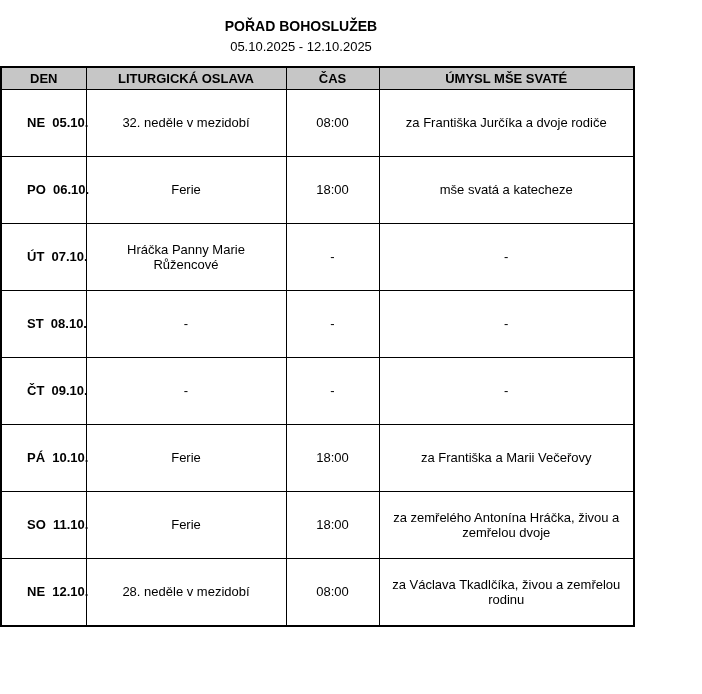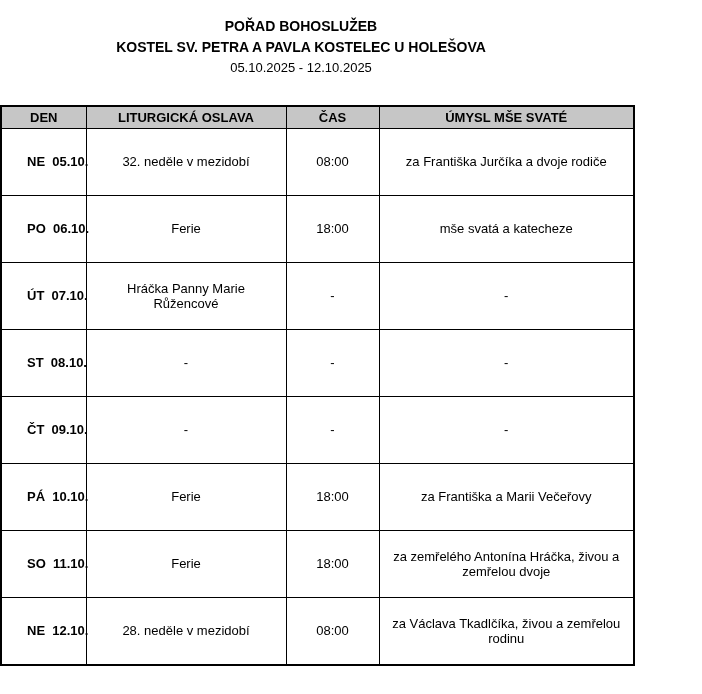--- a/index.html
+++ b/index.html
@@ -27,21 +27,21 @@
     line-height: 1.5;
   }
   .date-range {
     font-size: 13px;
     line-height: 1.6;
   }
   table.schedule {
     border-collapse: collapse;
     table-layout: fixed;
     width: 633px;
-    margin: 26px auto 0 auto;
+    margin: 8px auto 0 auto;
     border: 2px solid #000;
   }
   col.c-den   { width: 85px; }
   col.c-osl   { width: 200px; }
   col.c-cas   { width: 93px; }
   col.c-umysl { width: 255px; }
   th {
     background: #c6c6c6;
     border: 1px solid #000;
     font-size: 13px;
@@ -66,21 +66,20 @@
     padding-left: 25px;
   }
 </style>
 </head>
 <body>
 
 <div class="page">
 
   <div class="doc-header">
     <div class="title">POŘAD BOHOSLUŽEB</div>
-    <div class="subtitle">KOSTEL SV. PETRA A PAVLA KOSTELEC U HOLEŠOVA</div>
     <div class="date-range">05.10.2025 - 12.10.2025</div>
   </div>
 
   <table class="schedule">
     <colgroup>
       <col class="c-den">
         <col class="c-osl">
         <col class="c-cas">
         <col class="c-umysl">
     </colgroup>

